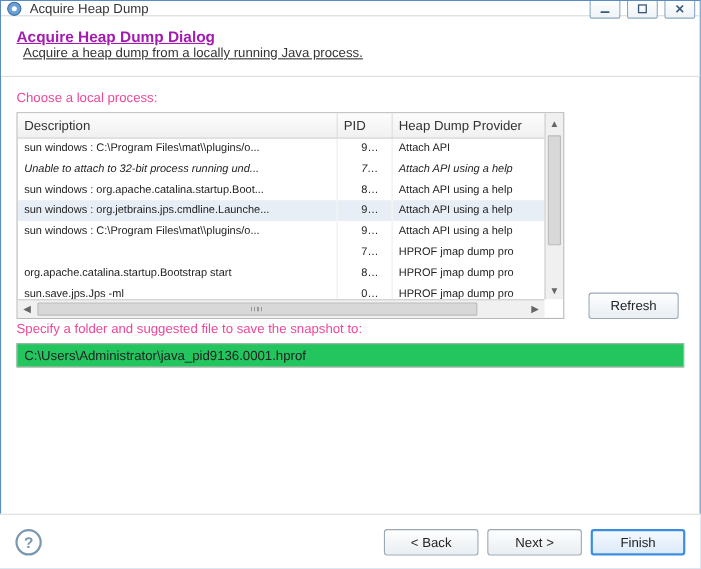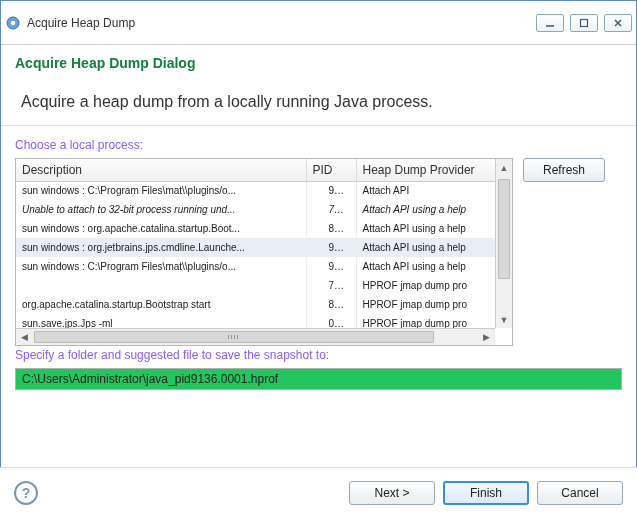--- a/index.html
+++ b/index.html
@@ -6,21 +6,21 @@
 body {
   font-family: "Segoe UI", Tahoma, sans-serif;
   font-size: 12px;
   background: #fff;
   width: 637px;
   height: 517px;
   overflow: hidden;
   border: 1px solid #5a8cc0;
 }
 .titlebar {
-  height: 44px;
+  height: 14px;
   background: #fff;
   border-bottom: 1px solid #d0d0d0;
   display: flex;
   align-items: center;
   padding: 0 4px;
 }
 .titlebar .app-icon {
   width: 16px; height: 16px; margin-right: 6px;
   display: flex; align-items: center; justify-content: center;
 }
@@ -33,27 +33,27 @@
   display: flex; align-items: center; justify-content: center;
   background: linear-gradient(#fff,#eef3f8);
   color: #3a5a78;
   font-size: 10px;
 }
 .header {
   padding: 10px 14px 14px 14px;
   border-bottom: 1px solid #ddd;
   background: #fff;
 }
-.header h1 { font-size: 14px; font-weight: bold; color: #15803d; margin-bottom: 22px; }
-.header p { font-size: 16px; color: #333; margin-left: 6px; }
+.header h1 { font-size: 14px; font-weight: bold; color: #a21caf; margin-bottom: 0; text-decoration: underline; }
+.header p { font-size: 12px; color: #333; margin-left: 6px; text-decoration: underline; }
 .content {
   padding: 12px 14px 0 14px;
 }
-.section-label { font-size: 12px; color: #8b5cf6; margin-bottom: 6px; }
-.process-row { display: flex; gap: 10px; }
+.section-label { font-size: 12px; color: #ec4899; margin-bottom: 6px; }
+.process-row { display: flex; gap: 22px; }
 .table-wrap {
   border: 1px solid #b8b8b8;
   width: 498px;
   height: 188px;
   position: relative;
   background: #fff;
   overflow: hidden;
 }
 .table-scroll-v {
   position: absolute; right: 0; top: 0; bottom: 17px; width: 17px;
@@ -100,21 +100,21 @@
 th:last-child { width: 14px; }
 td {
   padding: 2px 6px; font-size: 10px; color: #222;
   border-right: 1px solid #eee;
   white-space: nowrap; overflow: hidden; text-overflow: ellipsis;
   height: 19px;
 }
 td.pid { text-align: right; padding-right: 10px; padding-left: 22px; }
 tr.italic td { font-style: italic; }
 tr.selected td { background: #e8eef5; }
-.side-buttons { display: flex; flex-direction: row; gap: 6px; }
+.side-buttons { display: flex; flex-direction: row; gap: 6px; align-items: flex-end; }
 .btn {
   min-width: 82px; height: 24px;
   border: 1px solid #9aa8b5; border-radius: 3px;
   background: linear-gradient(#fefefe,#e8eef3);
   font-size: 12px; color: #222;
   display: inline-flex; align-items: center; justify-content: center;
   padding: 0 10px;
 }
 .save-section { margin-top: 2px; }
 .save-row { display: flex; gap: 8px; margin-top: 6px; align-items:center; }
@@ -261,16 +261,16 @@
     <div class="section-label">Specify a folder and suggested file to save the snapshot to:</div>
     <div class="save-row">
       <input class="path-input" type="text" value="C:\Users\Administrator\java_pid9136.0001.hprof" style="">
     </div>
   </div>
 </div>
 
 <div class="footer">
   <div class="help-icon">?</div>
   <div class="footer-spacer"></div>
+  <button class="btn">&lt; Back</button>
   <button class="btn">Next &gt;</button>
   <button class="btn primary">Finish</button>
-  <button class="btn">Cancel</button>
 </div>
 
 </body></html>

